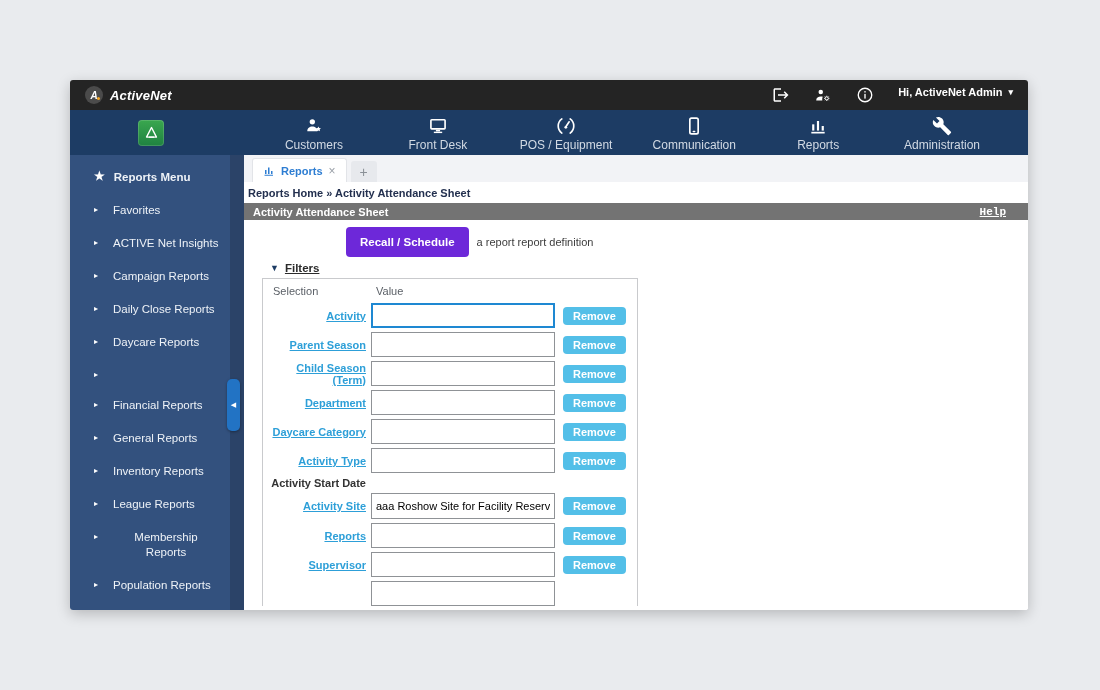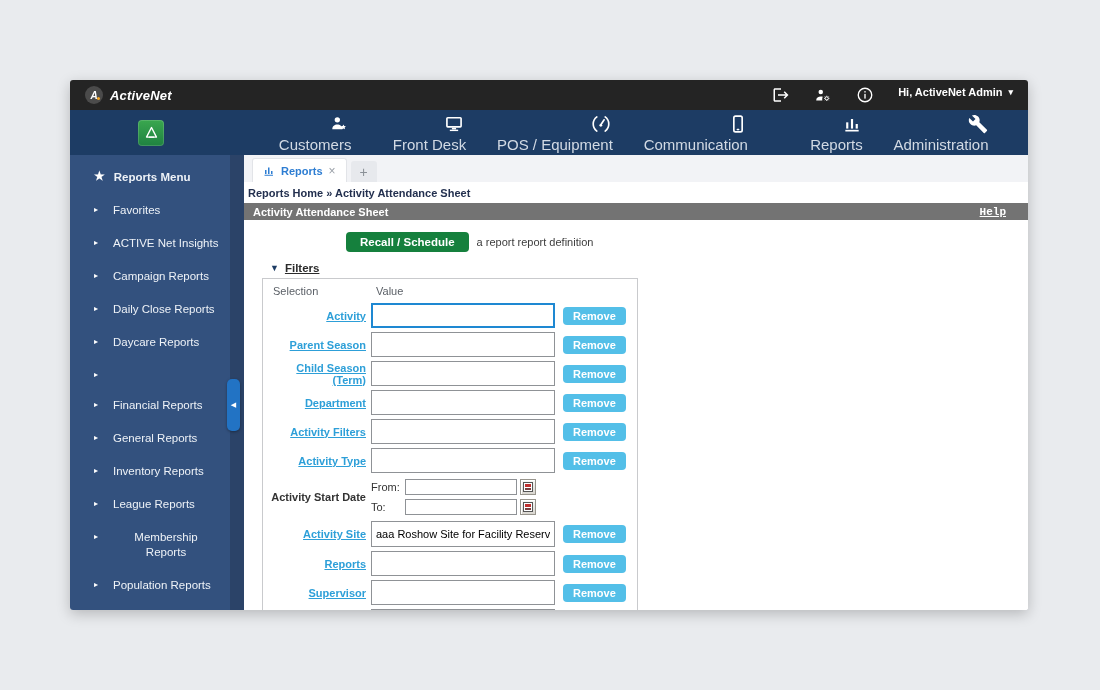--- a/index.html
+++ b/index.html
@@ -21,22 +21,22 @@
   .top-icon { width:18px; height:18px; display:flex; align-items:center; justify-content:center; cursor:pointer; }
   .greeting { font-size:11px; font-weight:bold; display:flex; align-items:center; gap:6px; cursor:pointer; }
   .caret { font-size:9px; }
 
   
   .navbar { flex:0 0 45px; background:#1d3c64; display:flex; align-items:center; padding:0 14px; }
   .nav-logo { flex:0 0 26px; width:26px; height:26px; margin-left:54px; border-radius:4px;
               background:linear-gradient(#3aa74f,#1f8241); display:flex; align-items:center; justify-content:center;
               box-shadow:inset 0 0 0 1px rgba(255,255,255,.15); }
   .nav-items { flex:1; display:flex; justify-content:space-around; margin:0 10px 0 88px; }
-  .nav-item { display:flex; flex-direction:column; align-items:flex-end; gap:2px; color:#d2dae4;
-              font-size:15px; min-width:84px; cursor:pointer; padding-top:2px; }
+  .nav-item { display:flex; flex-direction:column; align-items:center; gap:2px; color:#d2dae4;
+              font-size:12px; min-width:84px; cursor:pointer; padding-top:2px; }
   .nav-item .ic { height:20px; display:flex; align-items:flex-end; }
 
   
   .main { flex:1; display:flex; min-height:0; }
   .sidebar { flex:0 0 160px; background:#33517e; color:#eef2f7; padding-top:6px; overflow:hidden; }
   .sidebar-item { display:flex; align-items:flex-start; gap:9px; padding:9px 6px 9px 24px; font-size:11.5px; line-height:1.3; cursor:pointer; }
   .sidebar-item .glyph { flex:0 0 10px; font-size:8px; margin-top:2px; color:#fff; }
   .sidebar-item.header { font-weight:bold; }
   .sidebar-item.header .glyph { font-size:12px; margin-top:-1px; }
   .sidebar-item .lbl { max-width:106px;text-align:center; }
@@ -54,22 +54,22 @@
   .tab-add { background:#e7e9ed; border-radius:3px 3px 0 0; width:26px; height:21px; display:flex; align-items:center;
              justify-content:center; color:#8a9097; font-size:14px; cursor:pointer; }
   .breadcrumb { flex:0 0 21px; background:#fff; display:flex; align-items:center; padding-left:4px;
                 font-size:11px; font-weight:bold; color:#23304f; }
   .page-header { flex:0 0 17px; background:#737373; color:#fff; display:flex; align-items:center;
                  padding:0 9px; font-size:11px; font-weight:bold; }
   .help-link { margin-left:auto; margin-right:13px; text-decoration:underline; cursor:pointer;font-family:Liberation Mono, monospace; }
 
   .content-body { flex:1; overflow:hidden; padding-top:12px; background:#fff; }
   .recall-row { margin-left:102px; display:flex; align-items:center; gap:8px; height:20px; }
-  .btn-primary { background:#15803d; color:#fff; border:none; border-radius:4px; font-family:inherit;
-                 font-size:11.5px; font-weight:bold; padding:0 14px; height:20px; cursor:pointer; }
+  .btn-primary { background:#6d28d9; color:#fff; border:none; border-radius:4px; font-family:inherit;
+                 font-size:11.5px; font-weight:bold; padding:0 14px; height:30px; cursor:pointer; }
   .recall-suffix { font-size:11px; color:#3c3c3c; }
 
   .filters-toggle { margin:10px 0 0 26px; display:flex; align-items:center; gap:6px; font-size:11.5px;
                     font-weight:bold; color:#2b2b2b; cursor:pointer; }
   .filters-toggle .tri { font-size:9px; color:#1d3c64; }
   .filters-toggle .ttl { text-decoration:underline; }
 
   .filters-panel { margin:4px 0 0 18px; width:376px; border:1px solid #c9cacd; border-bottom:none; padding-top:6px; }
   .fhead { display:flex; font-size:11px; color:#5a5f66; margin-bottom:6px; }
   .fh-sel { flex:0 0 113px; padding-left:10px; }
@@ -328,55 +328,31 @@
                 <span class="frow-label link">Child Season (Term)</span>
                 <input class="frow-input" style="">
                 <button class="btn-remove">Remove</button>
               </div>
               <div class="frow">
                 <span class="frow-label link">Department</span>
                 <input class="frow-input" style="">
                 <button class="btn-remove">Remove</button>
               </div>
               <div class="frow">
-                <span class="frow-label link">Activity Filters</span>
+                <span class="frow-label link">Daycare Category</span>
                 <input class="frow-input" style="">
                 <button class="btn-remove">Remove</button>
               </div>
               <div class="frow">
                 <span class="frow-label link">Activity Type</span>
                 <input class="frow-input" style="">
                 <button class="btn-remove">Remove</button>
               </div>
               <div class="frow">
                 <span class="frow-label plain">Activity Start Date</span>
-                <div class="date-stack">
-                  <div class="date-line">
-                    <span class="date-lbl">From:</span>
-                    <input class="date-input" style="">
-                    <button class="cal-btn">
-                      <span class="cal-glyph">
-                        <span class="r1"></span>
-                        <span class="r2"></span>
-                        <span class="bar"></span>
-                      </span>
-                    </button>
-                  </div>
-                  <div class="date-line">
-                    <span class="date-lbl">To:</span>
-                    <input class="date-input" style="">
-                    <button class="cal-btn">
-                      <span class="cal-glyph">
-                        <span class="r1"></span>
-                        <span class="r2"></span>
-                        <span class="bar"></span>
-                      </span>
-                    </button>
-                  </div>
-                </div>
               </div>
               <div class="frow">
                 <span class="frow-label link">Activity Site</span>
                 <input class="frow-input tall" value="aaa Roshow Site for Facility Reserve by" style="">
                 <button class="btn-remove">Remove</button>
               </div>
               <div class="frow">
                 <span class="frow-label link">Reports</span>
                 <input class="frow-input" style="">
                 <button class="btn-remove">Remove</button>

